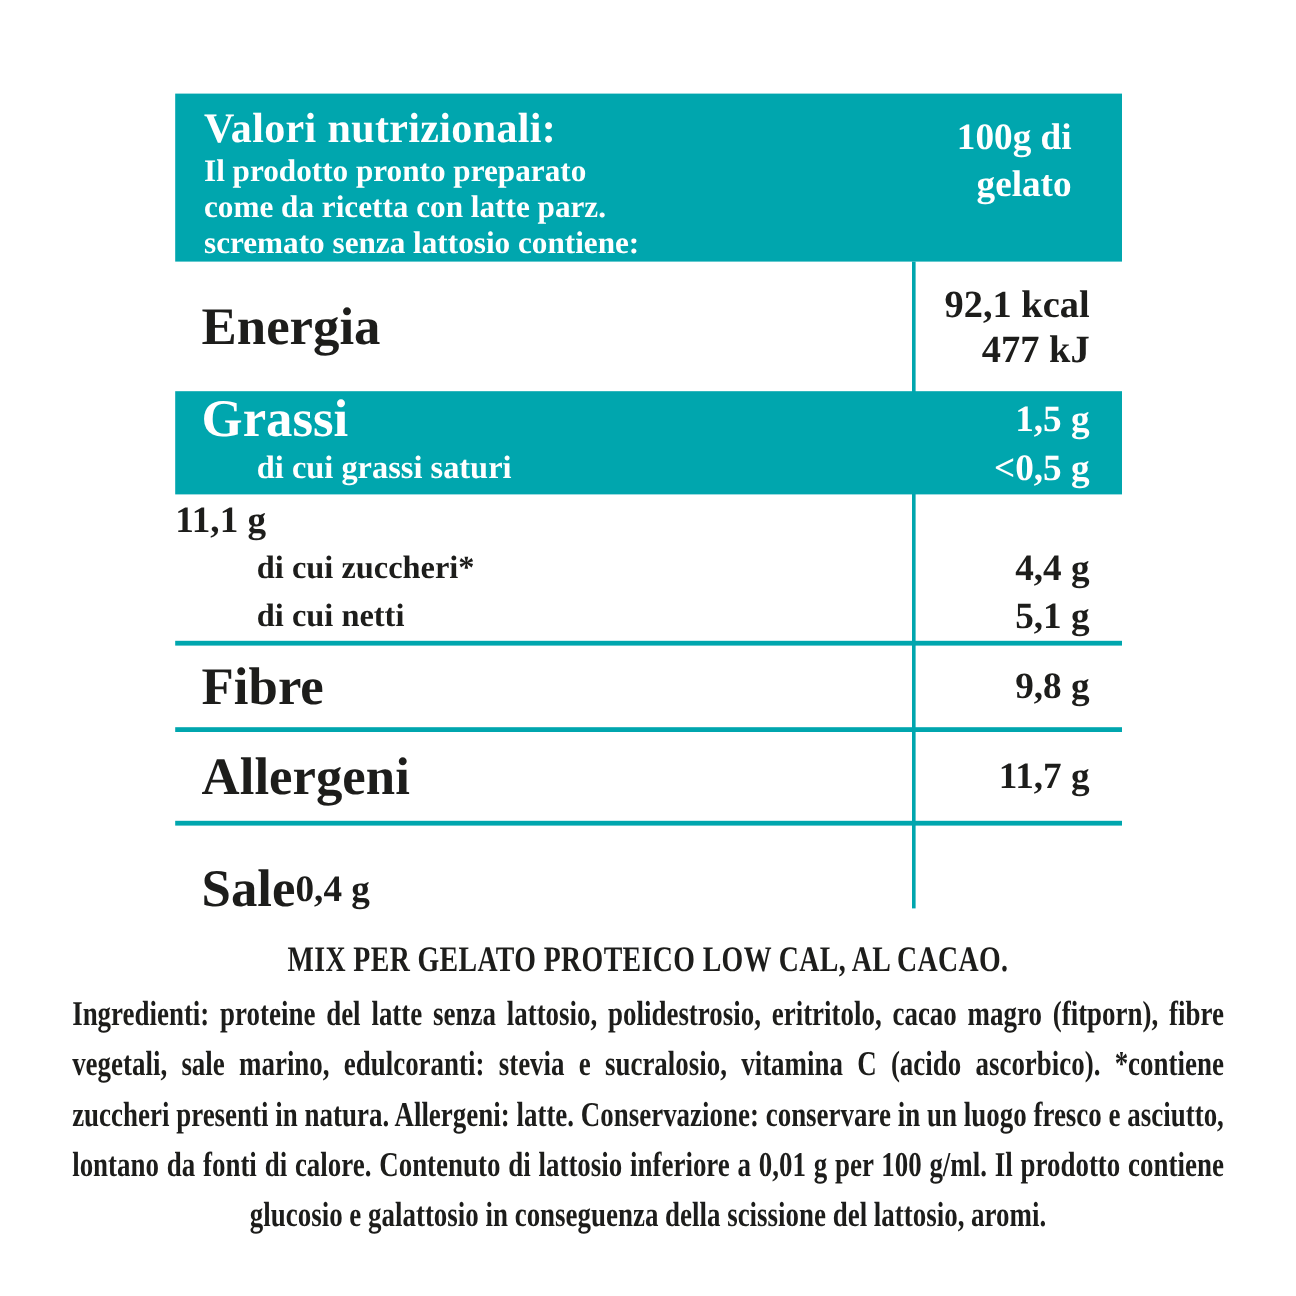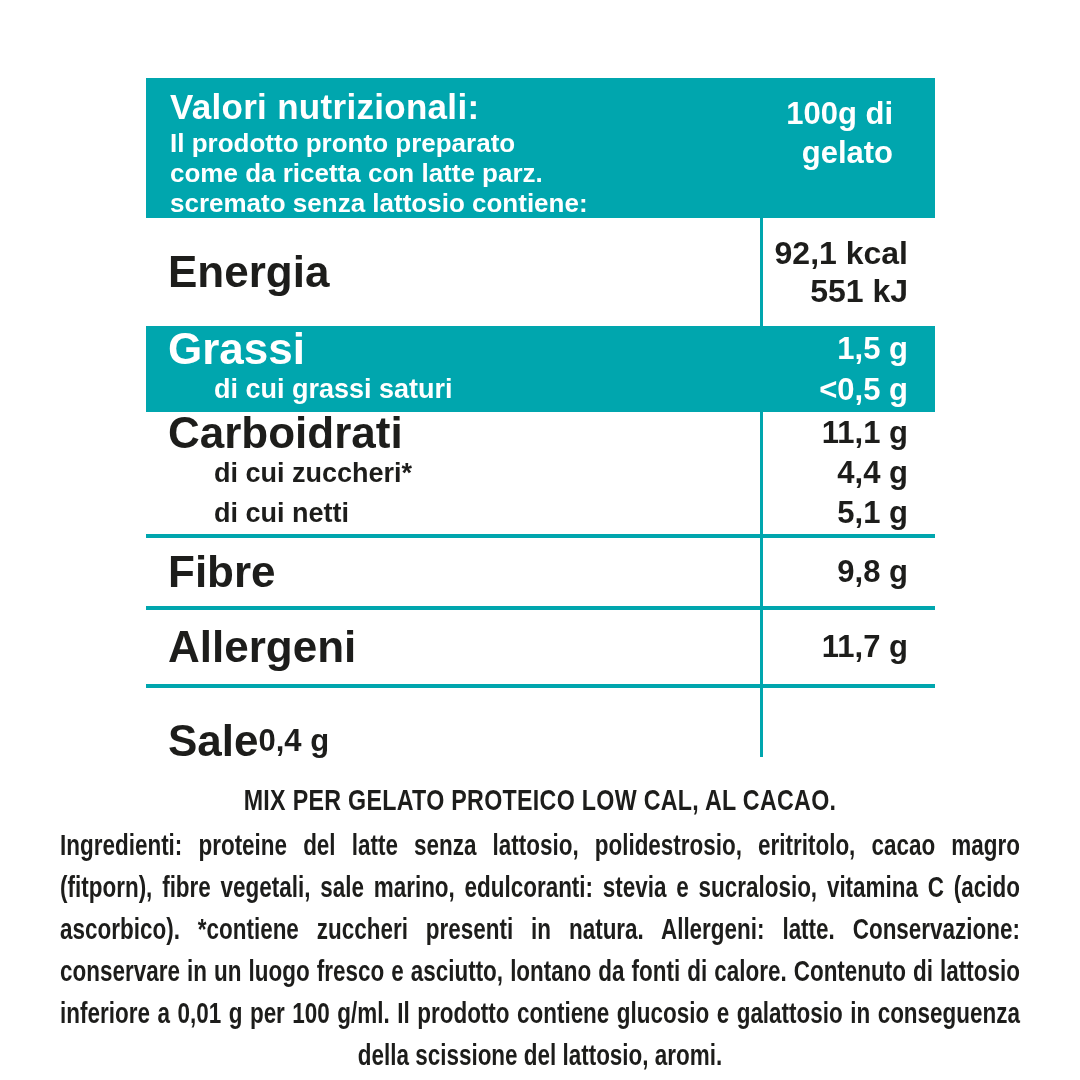--- a/index.html
+++ b/index.html
@@ -1,21 +1,21 @@
 <!DOCTYPE html>
 <html><head>
 <meta charset="utf-8">
 <style>
   html,body { margin:0; padding:0; }
   body {
     width:1080px; height:1080px; background:#ffffff;
     font-family:"Liberation Sans", sans-serif; font-weight:700;
     color:#1d1d1b; -webkit-font-smoothing:antialiased;
   }
-  .page { position:relative; width:1080px; height:1080px; background:#ffffff; overflow:hidden; }
+  .page { position:relative; width:1080px; height:1080px; background:#ffffff; overflow:hidden;font-family:Liberation Serif, serif; }
 
   
   .ntable { position:absolute; left:146px; top:78px; width:789px; height:679px; }
   .sec { position:absolute; left:0; width:789px; box-sizing:border-box; }
   .teal-bg { background:#00a6ae; color:#ffffff; }
 
   .sec-header { top:0; height:140px; display:flex; }
   .hleft { flex:1; padding:8px 0 0 24px; }
   .htitle { font-size:35px; line-height:42px; letter-spacing:0.3px; }
   .hsub { font-size:26px; line-height:30px; }
@@ -70,38 +70,37 @@
         <div>gelato</div>
       </div>
     </div>
 
     <div class="vdiv"></div>
 
     <div class="sec sec-energia">
       <div class="lbl-main">Energia</div>
       <div class="energia-vals">
         <div>92,1 kcal</div>
-        <div>551 kJ</div>
+        <div>477 kJ</div>
       </div>
     </div>
 
     <div class="sec sec-grassi teal-bg">
       <div class="row">
         <div class="lbl-main">Grassi</div>
         <div class="val">1,5 g</div>
       </div>
       <div class="row">
         <div class="lbl-sub">di cui grassi saturi</div>
         <div class="val">&lt;0,5 g</div>
       </div>
     </div>
 
     <div class="sec sec-carbo">
       <div class="row">
-        <div class="lbl-main">Carboidrati</div>
         <div class="val">11,1 g</div>
       </div>
       <div class="row">
         <div class="lbl-sub">di cui zuccheri*</div>
         <div class="val">4,4 g</div>
       </div>
       <div class="row">
         <div class="lbl-sub">di cui netti</div>
         <div class="val">5,1 g</div>
       </div>

